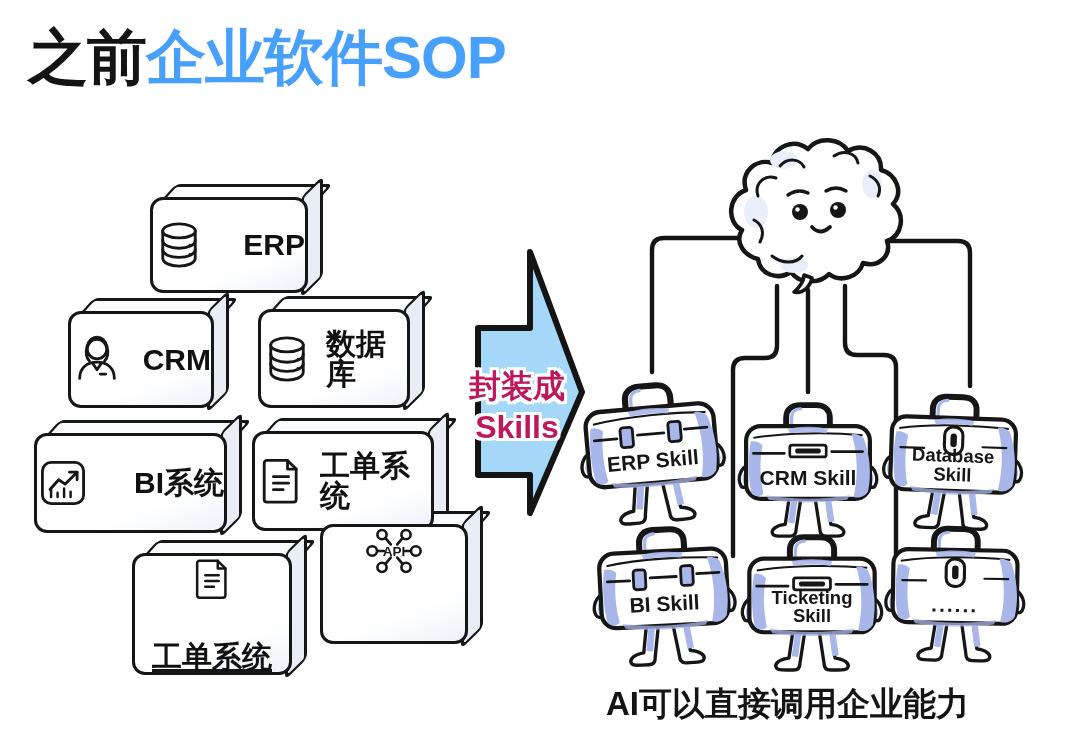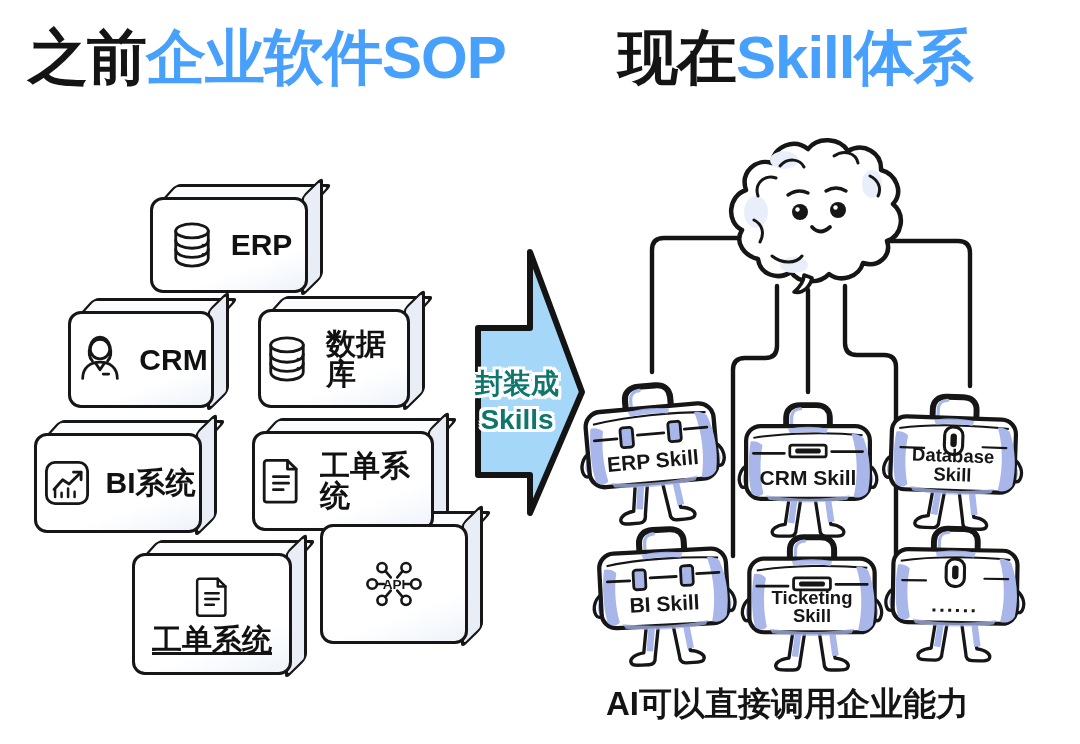--- a/index.html
+++ b/index.html
@@ -11,30 +11,30 @@
   .t-blue{color:#47a1fc;}
   
   .sys-box{position:absolute;}
   .sys-box::before{content:"";position:absolute;left:7px;top:-13px;width:calc(100% - 7px);height:15px;
       background:#fbfcfe;border:3px solid #161616;border-radius:5px;
       transform:skewX(-42deg);transform-origin:0 100%;}
   .sys-box::after{content:"";position:absolute;right:-15px;top:0;width:16px;height:calc(100% - 1px);
       background:#e9eef6;border:3px solid #161616;border-radius:5px;
       transform:skewY(-44deg);transform-origin:0 0;}
   .face{position:absolute;inset:0;background:linear-gradient(160deg,#ffffff 70%,#eef3fa 100%);
-      border:3.5px solid #161616;border-radius:13px;display:flex;align-items:center;justify-content:center;
+      border:3.5px solid #161616;border-radius:13px;display:flex;align-items:center;justify-content:space-between;
       gap:13px;z-index:1;}
   .sys-box.col .face{flex-direction:column;gap:5px;text-decoration:underline;}
   .sys-label{font-weight:700;font-size:30px;color:#111;line-height:1;}
   .icon{width:52px;height:52px;flex:0 0 auto;}
   .icon-sm{width:46px;height:46px;flex:0 0 auto;}
   
   .arrow-wrap{position:absolute;left:452px;top:244px;width:140px;height:280px;}
   .arrow-label{position:absolute;left:452px;top:366px;width:130px;text-align:center;
-      font-size:28px;font-weight:800;line-height:1.28;color:#0f766e;white-space:pre-line;z-index:3;
+      font-size:32px;font-weight:800;line-height:1.28;color:#be185d;white-space:pre-line;z-index:3;
       text-shadow:-3px -3px 0 #fff,3px -3px 0 #fff,-3px 3px 0 #fff,3px 3px 0 #fff,0 -3px 0 #fff,0 3px 0 #fff,-3px 0 0 #fff,3px 0 0 #fff;}
   
   .connectors{position:absolute;left:0;top:0;z-index:1;}
   .brain{position:absolute;left:712px;top:132px;width:196px;height:164px;z-index:2;}
   .case{position:absolute;z-index:2;}
   .case.front{z-index:3;}
   .case svg{width:100%;height:100%;display:block;}
   .case-label{position:absolute;left:5%;right:5%;top:50%;text-align:center;font-weight:700;
       font-size:21px;color:#161616;white-space:pre-line;line-height:1.02;}
   .case-label.two{top:43%;font-size:18.5px;}
@@ -113,23 +113,20 @@
         <path d="M22 78 h26 M112 75 h26" stroke="#161616" stroke-width="2.4" stroke-linecap="round"></path>
         <rect x="70" y="54" width="20" height="30" rx="9" fill="#fff" stroke="#161616" stroke-width="3.4"></rect>
         <rect x="76.5" y="61" width="7" height="15" rx="3.5" fill="#161616"></rect>
       </symbol>
     </defs>
   </svg>
 
   <div class="title" style="left:28px;top:28px">
     <span class="t-black">之前</span><span class="t-blue">企业软件SOP</span>
   </div>
-  <div class="title" style="left:618px;top:28px">
-    <span class="t-black">现在</span><span class="t-blue">Skill体系</span>
-  </div>
 
   <div class="sys-box" style="left:150px;top:197px;width:158px;height:96px">
     <div class="face">
       <svg class="icon" viewBox="0 0 48 48">
           <use href="#i-db"></use>
         </svg>
       <span class="sys-label">ERP</span>
     </div>
   </div>
   <div class="sys-box" style="left:68px;top:311px;width:146px;height:97px">
@@ -141,21 +138,21 @@
     </div>
   </div>
   <div class="sys-box" style="left:258px;top:309px;width:152px;height:99px">
     <div class="face">
       <svg class="icon" viewBox="0 0 48 48">
           <use href="#i-db"></use>
         </svg>
       <span class="sys-label">数据库</span>
     </div>
   </div>
-  <div class="sys-box" style="left:34px;top:433px;width:168px;height:100px">
+  <div class="sys-box" style="left:34px;top:433px;width:193px;height:100px">
     <div class="face">
       <svg class="icon" viewBox="0 0 48 48">
           <use href="#i-chart"></use>
         </svg>
       <span class="sys-label">BI系统</span>
     </div>
   </div>
   <div class="sys-box" style="left:252px;top:431px;width:182px;height:100px">
     <div class="face">
       <svg class="icon" viewBox="0 0 48 48">

